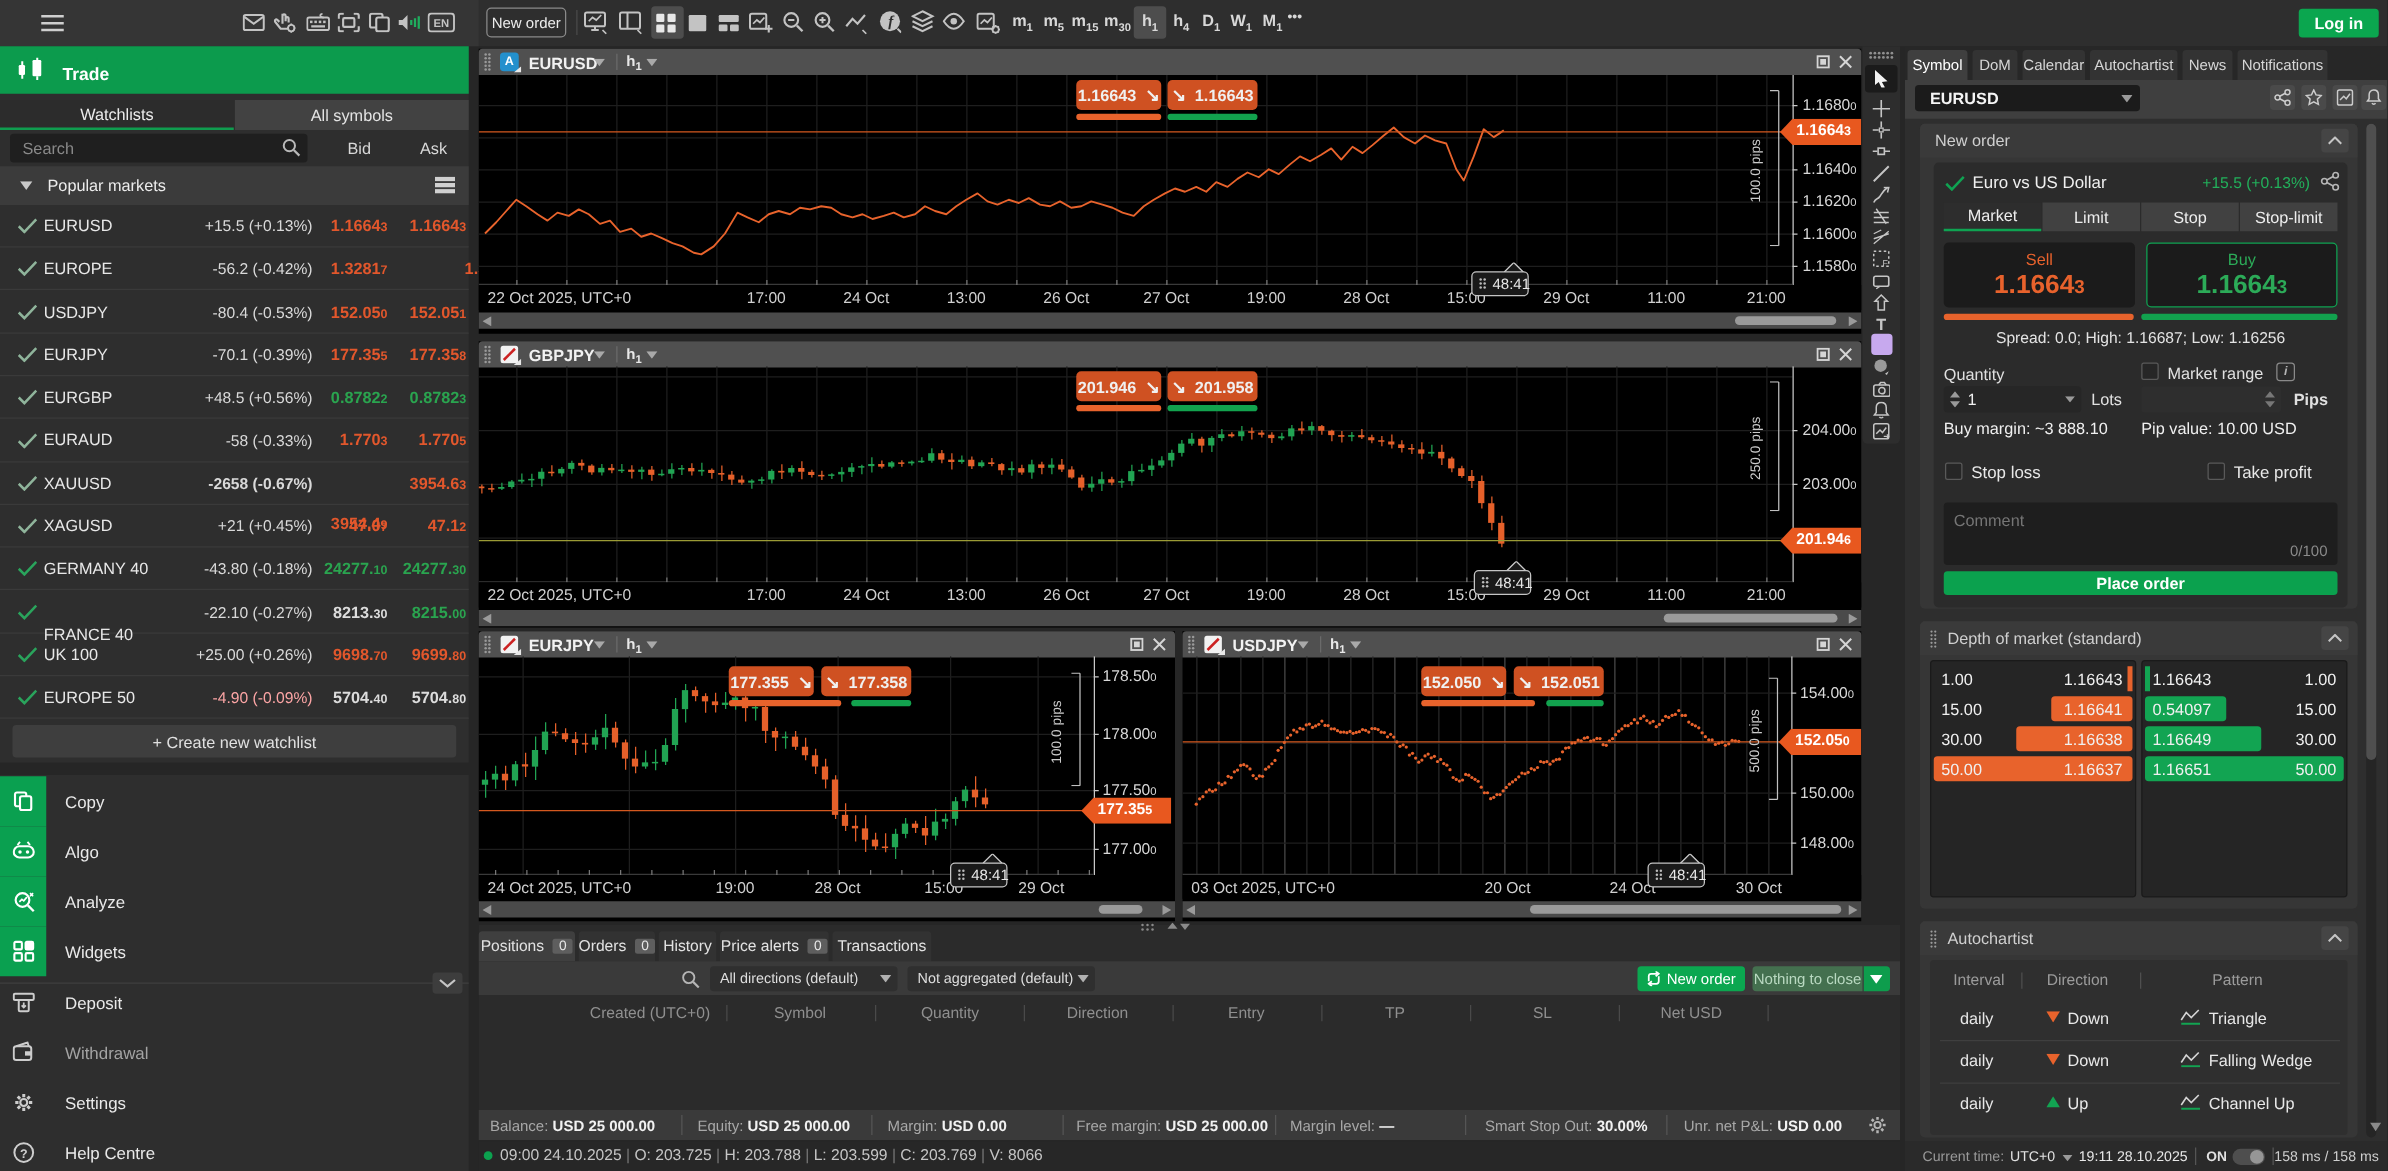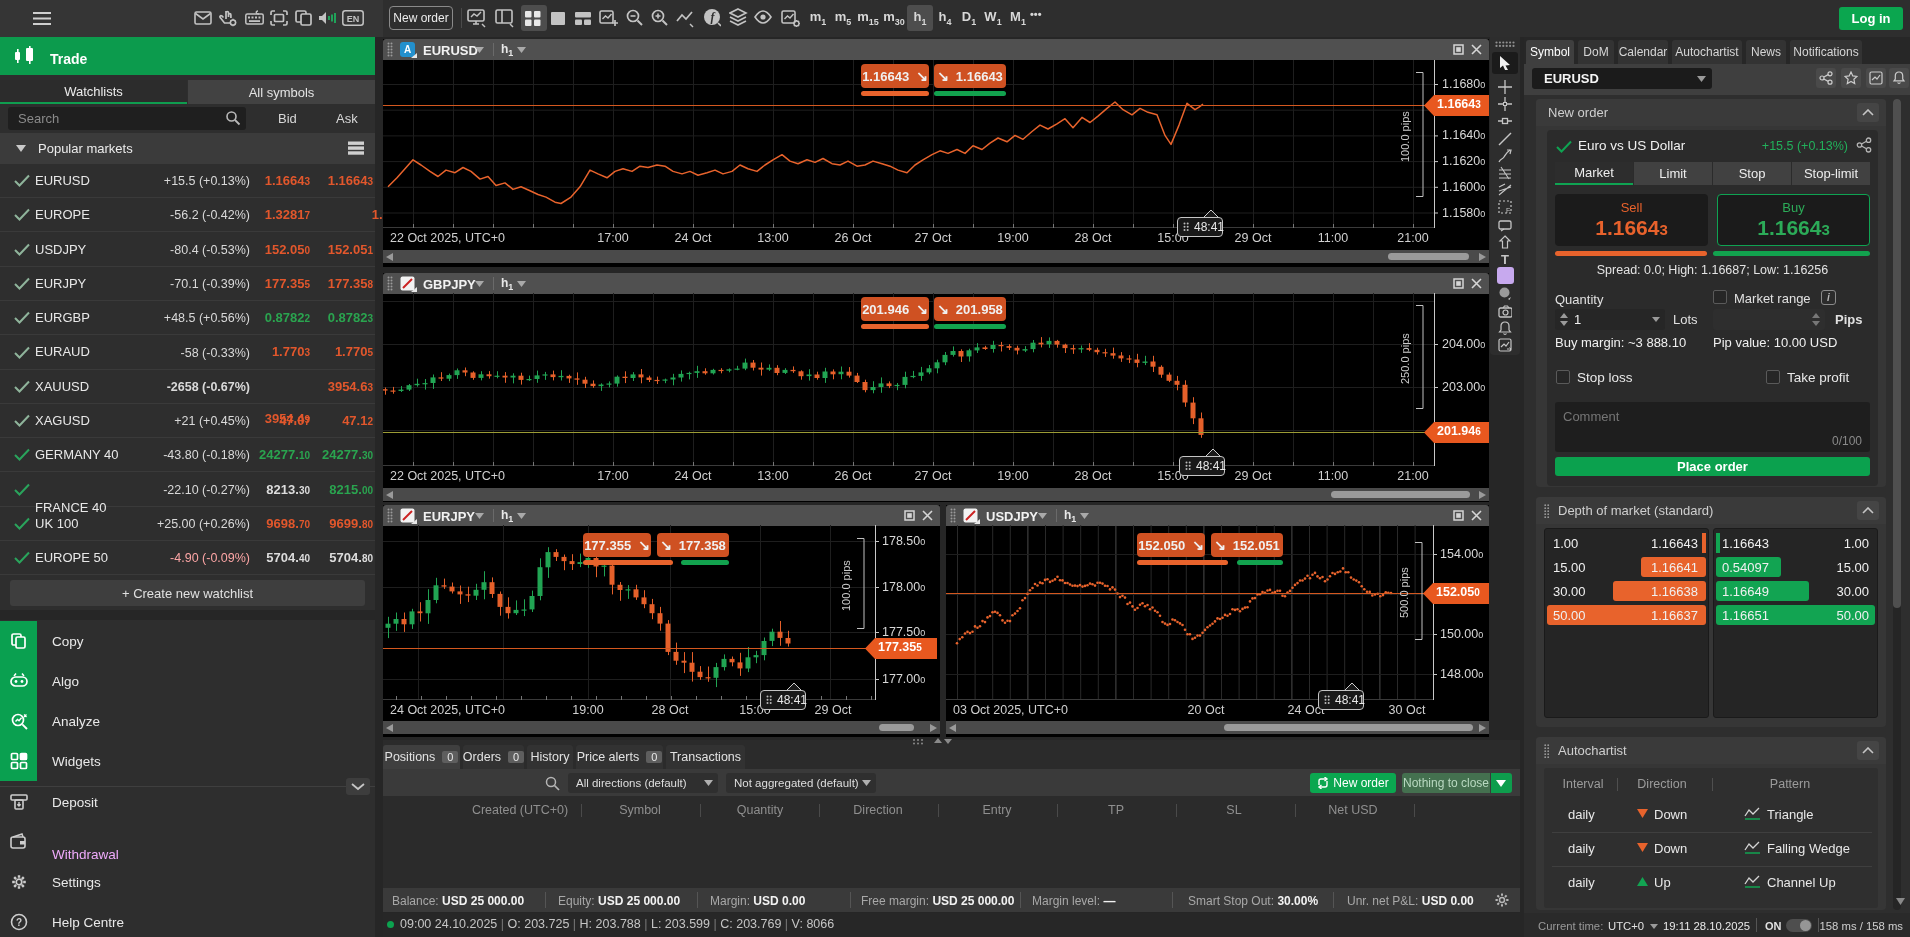--- a/index.html
+++ b/index.html
@@ -322,21 +322,21 @@
     <rect x="1" y="2" width="16" height="5" rx="1" fill="none" stroke="#cdcdcd" stroke-width="1.6"></rect>
     <rect x="5" y="7" width="8" height="9" rx="1" fill="none" stroke="#cdcdcd" stroke-width="1.6"></rect>
     <path d="M9 9v4M7.3 11.3 9 13l1.7-1.7" fill="none" stroke="#cdcdcd" stroke-width="1.4"></path>
   </svg>
 <div class="abs " style="left:52px;top:795px;font-size:13.5px;color:#e9e9e9;font-weight:normal;white-space:nowrap;">Deposit</div>
 <svg class="abs" style="left:10px;top:833px;" width="18" height="18" viewBox="0 0 18 18">
     <rect x="1" y="4" width="14" height="11" rx="2" fill="none" stroke="#cdcdcd" stroke-width="1.6"></rect>
     <path d="M3 4l9-3 1 3" fill="none" stroke="#cdcdcd" stroke-width="1.5"></path>
     <rect x="10" y="8" width="5" height="3.5" fill="#cdcdcd"></rect>
   </svg>
-<div class="abs " style="left:52px;top:835px;font-size:13.5px;color:#f0abfc;font-weight:normal;white-space:nowrap;margin-top:12px;">Withdrawal</div>
+<div class="abs " style="left:52px;top:835px;font-size:13.5px;color:#a3a3a3;font-weight:normal;white-space:nowrap;">Withdrawal</div>
 <svg class="abs" style="left:10px;top:873px;" width="18" height="18" viewBox="0 0 18 18">
     <circle cx="9" cy="9" r="2.8" fill="none" stroke="#cdcdcd" stroke-width="1.7"></circle>
     <g stroke="#cdcdcd" stroke-width="2.4">
       <path d="M9 2.2v2.6M9 13.2v2.6M2.2 9h2.6M13.2 9h2.6M4.2 4.2l1.9 1.9M11.9 11.9l1.9 1.9M13.8 4.2l-1.9 1.9M6.1 11.9l-1.9 1.9"></path>
     </g>
   </svg>
 <div class="abs " style="left:52px;top:875px;font-size:13.5px;color:#e9e9e9;font-weight:normal;white-space:nowrap;">Settings</div>
 <svg class="abs" style="left:10px;top:913px;" width="18" height="18" viewBox="0 0 18 18">
     <circle cx="9" cy="9" r="7.5" fill="none" stroke="#cdcdcd" stroke-width="1.6"></circle>
     <text x="9" y="13" font-size="10" font-weight="bold" fill="#cdcdcd" text-anchor="middle" font-family="Liberation Sans">?</text>

